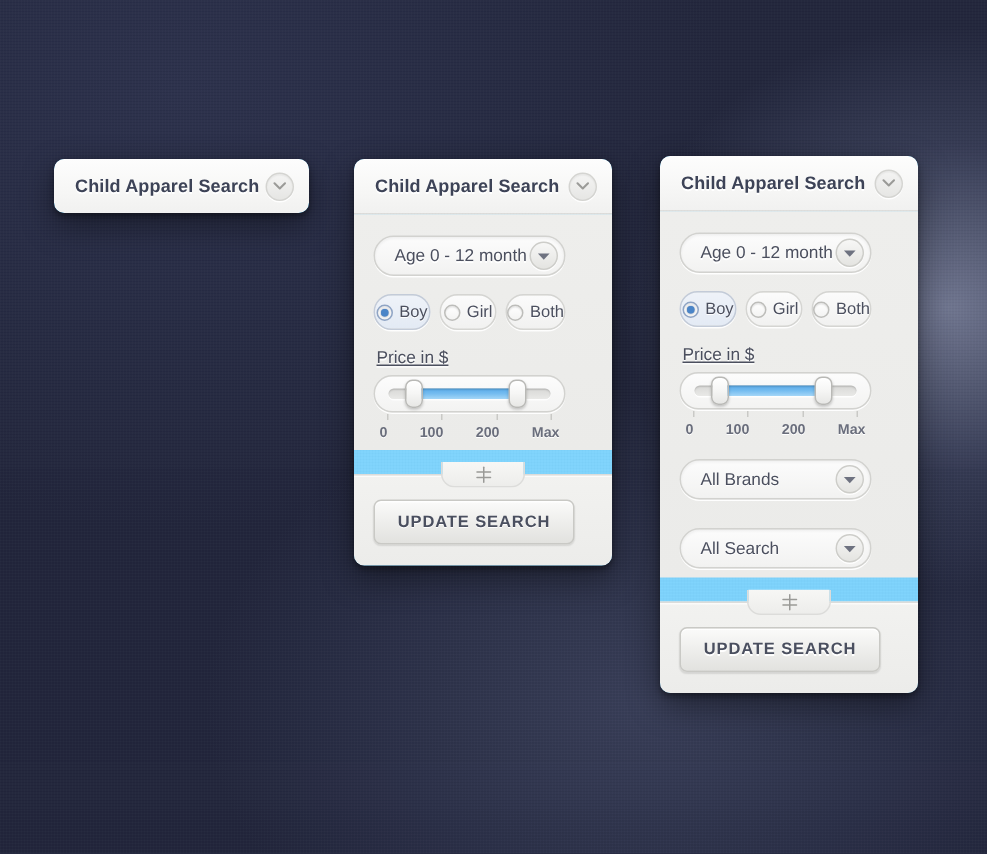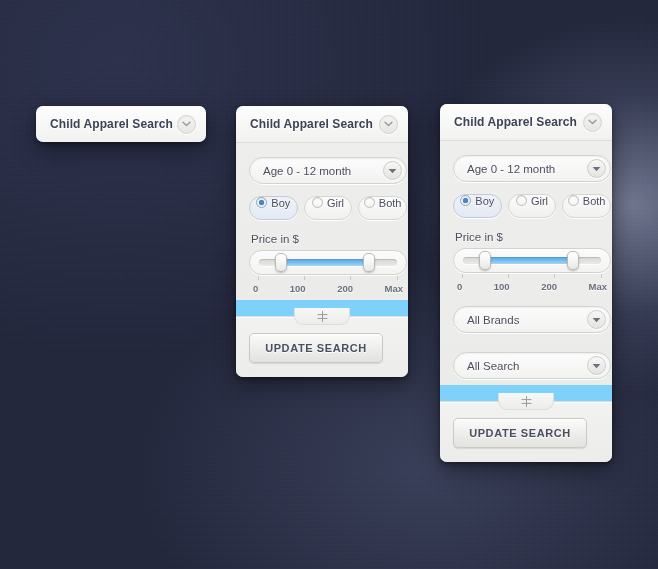--- a/index.html
+++ b/index.html
@@ -83,21 +83,21 @@
 
   .header-sep {
     height: 1px;
     background: #dededc;
     box-shadow: 0 1px 0 #fdfdfd;
   }
 
   
   .panel-body {
     position: relative;
-    padding: 14px 1px 6px 13px;
+    padding: 14px 31px 6px 13px;
     background: linear-gradient(to bottom, #eeeeec 0%, #ebebe9 100%);
   }
 
   
   .select {
     position: relative;
     height: 27px;
     border-radius: 14px;
     background: linear-gradient(to bottom, #fcfcfc 0%, #f2f2f1 100%);
     border: 1px solid #d2d2cf;
@@ -123,21 +123,21 @@
 
   
   .radio-row { display: flex; gap: 6px; margin-top: 12px; }
   .radio {
     flex: 1;
     height: 24px;
     border-radius: 12px;
     border: 1px solid #d5d5d2;
     background: linear-gradient(to bottom, #fbfbfb 0%, #f1f1f0 100%);
     box-shadow: 0 1px 0 rgba(255,255,255,.9);
-    display: flex; justify-content: center;
+    display: flex; align-items: center; justify-content: center;
     gap: 4px;
     cursor: pointer;
   }
   .radio.selected {
     background: linear-gradient(to bottom, #eef2f8 0%, #e3eaf4 100%);
     border-color: #c3cbd8;
   }
   .radio-dot {
     width: 11px; height: 11px; border-radius: 50%;
     background: linear-gradient(to bottom, #ffffff 0%, #f3f3f2 100%);
@@ -156,20 +156,21 @@
   .radio-label {
     font-size: 11px; color: #4b4f5e;
     text-shadow: 0 1px 0 #fff;
   }
 
   
   .slider-label {
     font-size: 11.5px; color: #4b4f5e;
     text-shadow: 0 1px 0 #fff;
     margin: 13px 0 5px 2px;
+    text-decoration: underline;
   }
   .slider-shell {
     position: relative;
     height: 25px;
     border-radius: 13px;
     background: linear-gradient(to bottom, #fcfcfc 0%, #f3f3f2 100%);
     border: 1px solid #d2d2cf;
     box-shadow: 0 1px 0 rgba(255,255,255,.95);
     padding: 0 9px;
     display: flex; align-items: center;

